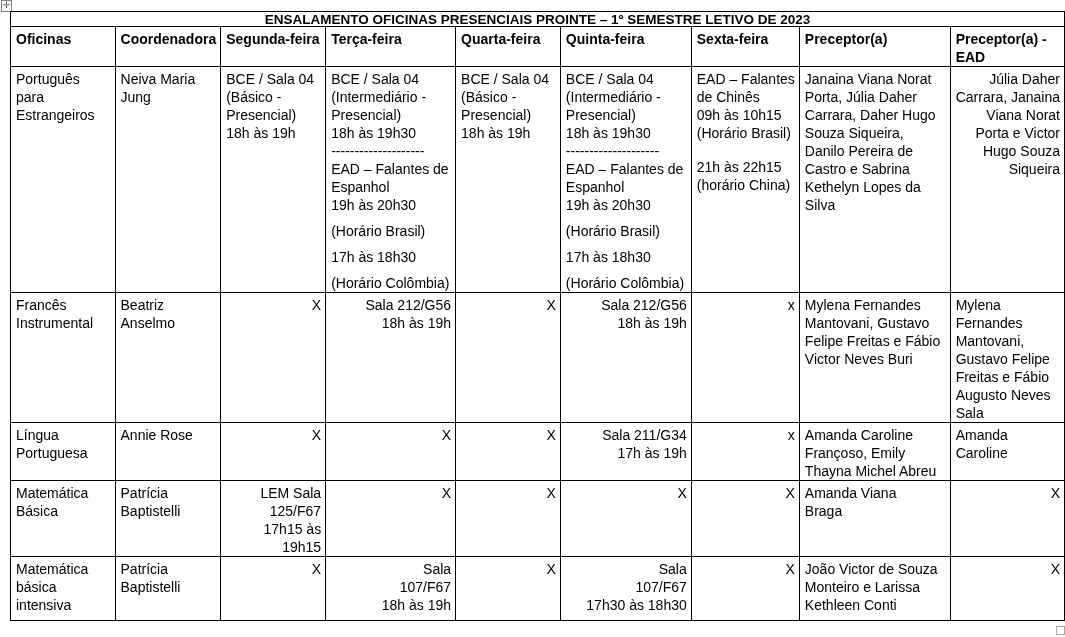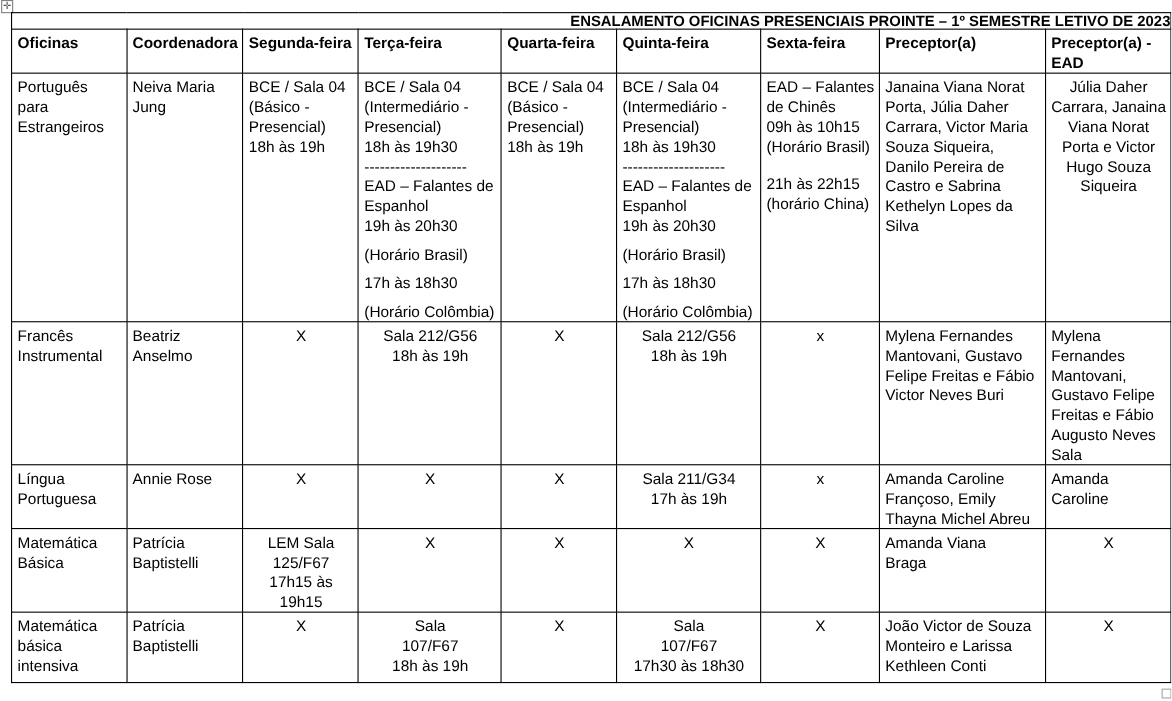--- a/index.html
+++ b/index.html
@@ -9,25 +9,25 @@
   }
   table.schedule {
     position:absolute; left:10px; top:11px;
     border-collapse:collapse; table-layout:fixed;
   }
   .schedule td {
     border:1px solid #000; vertical-align:top;
     padding:3px 4px 0 5px; font-size:14px; line-height:18px; overflow:hidden;
   }
   td.title-cell {
-    text-align:right; font-weight:700; font-size:13.5px;
+    text-align:center; font-weight:700; font-size:13.5px;
     line-height:13px; padding:1px 0 0 0;margin-left:47px;
   }
   td.hdr { font-weight:700; padding-top:3px; }
-  td.center { text-align:center; }
+  td.center { text-align:right; }
   .ln  { white-space:nowrap; }
   .gap { height:8px; }
   .sp {
     text-decoration-style:wavy;
     text-decoration-color:#e40000;
     text-decoration-thickness:1px;
     text-underline-offset:2px;
   }
   .move-handle {
     position:absolute; left:1px; top:0; width:9px; height:10px;
@@ -154,21 +154,21 @@
             <div class="ln">09h às 10h15</div>
             <div class="ln">(Horário Brasil)</div>
             <div class="gap"></div>
             <div class="gap"></div>
             <div class="ln">21h às 22h15</div>
             <div class="ln">(horário China)</div>
           </td>
           <td>
             <div class="ln">Janaina Viana <span class="sp">Norat</span></div>
             <div class="ln">Porta, Júlia <span class="sp">Daher</span></div>
-            <div class="ln">Carrara, Victor Maria</div>
+            <div class="ln">Carrara, Daher Hugo</div>
             <div class="ln">Souza Siqueira,</div>
             <div class="ln">Danilo Pereira de</div>
             <div class="ln">Castro e Sabrina</div>
             <div class="ln"><span class="sp">Kethelyn</span> Lopes da</div>
             <div class="ln">Silva</div>
           </td>
           <td class="center">
             <div class="ln">Júlia Daher</div>
             <div class="ln">Carrara, Janaina</div>
             <div class="ln">Viana <span class="sp">Norat</span></div>

